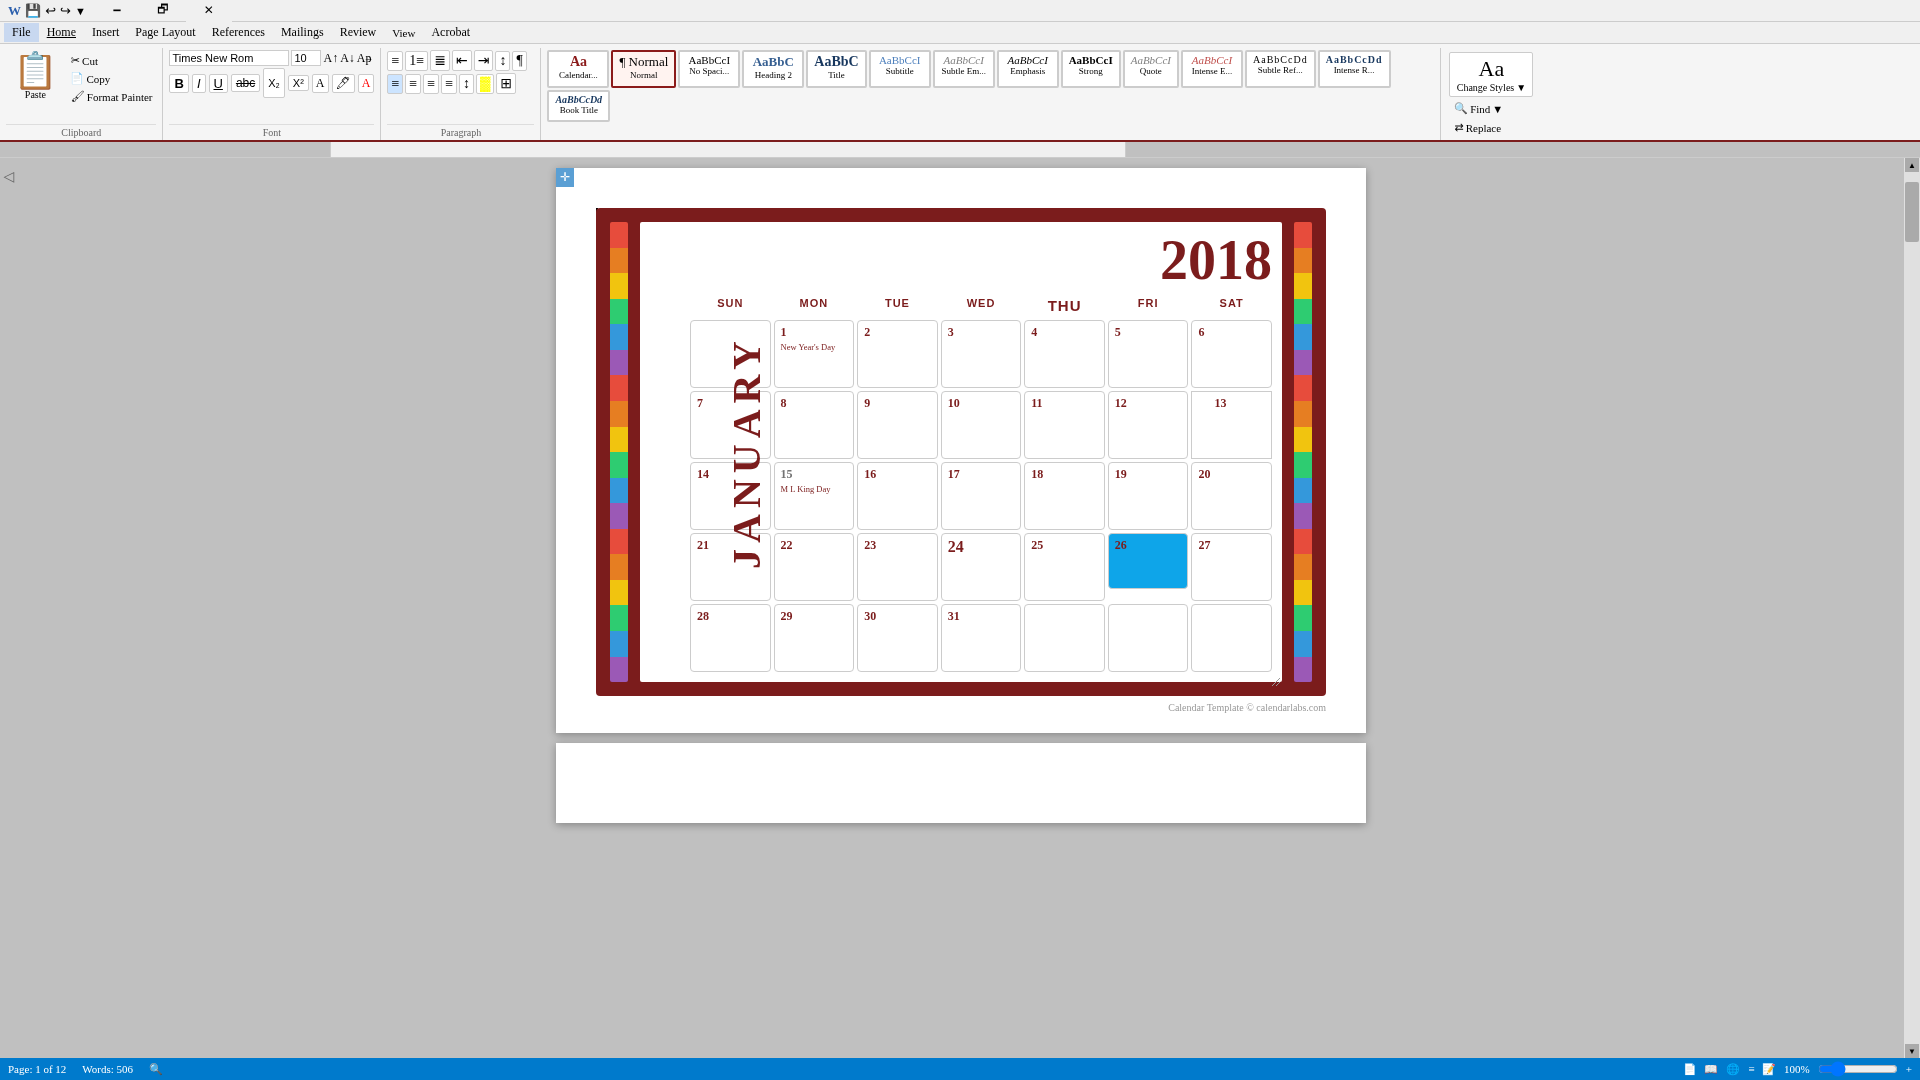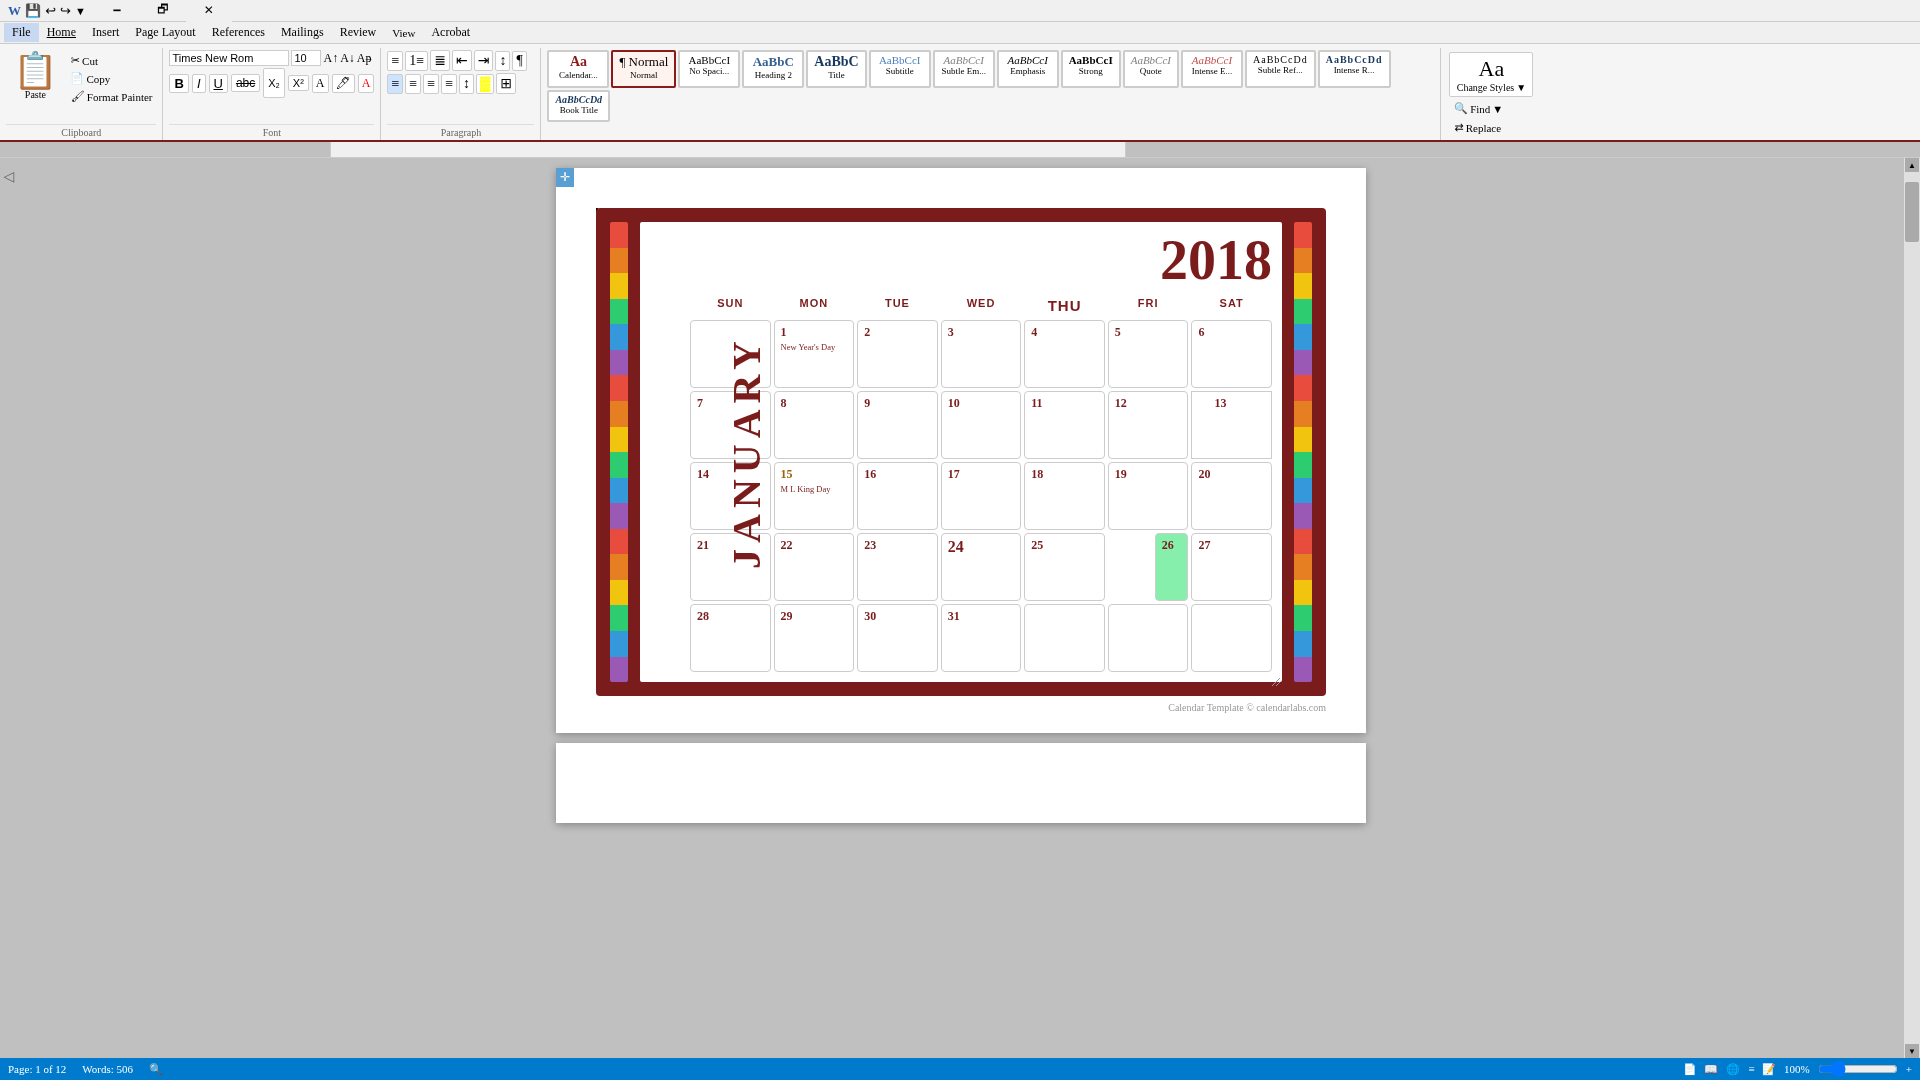--- a/index.html
+++ b/index.html
@@ -335,21 +335,21 @@
               <div style="font-size:12px; font-weight:bold; color:#7b1c1c; font-family:'Times New Roman',serif;">12</div>
             </div>
             <div style="border:1px solid #ccc; border-radius:0; height:68px; padding:4px 22px; background:white;">
               <div style="font-size:12px; font-weight:bold; color:#7b1c1c; font-family:'Times New Roman',serif;">13</div>
             </div>
 
             <div style="border:1px solid #ccc; border-radius:4px; height:68px; padding:4px 6px; background:white;">
               <div style="font-size:12px; font-weight:bold; color:#7b1c1c; font-family:'Times New Roman',serif;">14</div>
             </div>
             <div style="border:1px solid #ccc; border-radius:4px; height:68px; padding:4px 6px; background:white;">
-              <div style="font-size:12px; font-weight:bold; color:#a16207; font-family:'Times New Roman',serif;">15</div>
+              <div style="font-size:12px; font-weight:bold; color:#737373; font-family:'Times New Roman',serif;">15</div>
               <div style="font-size:8.5px; color:#7b1c1c; margin-top:2px; line-height:1.2;">M L King Day</div>
             </div>
             <div style="border:1px solid #ccc; border-radius:4px; height:68px; padding:4px 6px; background:white;">
               <div style="font-size:12px; font-weight:bold; color:#7b1c1c; font-family:'Times New Roman',serif;">16</div>
             </div>
             <div style="border:1px solid #ccc; border-radius:4px; height:68px; padding:4px 6px; background:white;">
               <div style="font-size:12px; font-weight:bold; color:#7b1c1c; font-family:'Times New Roman',serif;">17</div>
             </div>
             <div style="border:1px solid #ccc; border-radius:4px; height:68px; padding:4px 6px; background:white;">
               <div style="font-size:12px; font-weight:bold; color:#7b1c1c; font-family:'Times New Roman',serif;">18</div>
@@ -369,21 +369,21 @@
             </div>
             <div style="border:1px solid #ccc; border-radius:4px; height:68px; padding:4px 6px; background:white;">
               <div style="font-size:12px; font-weight:bold; color:#7b1c1c; font-family:'Times New Roman',serif;">23</div>
             </div>
             <div style="border:1px solid #ccc; border-radius:4px; height:68px; padding:4px 6px; background:white;">
               <div style="font-size:16px; font-weight:bold; color:#7b1c1c; font-family:'Times New Roman',serif;">24</div>
             </div>
             <div style="border:1px solid #ccc; border-radius:4px; height:68px; padding:4px 6px; background:white;">
               <div style="font-size:12px; font-weight:bold; color:#7b1c1c; font-family:'Times New Roman',serif;">25</div>
             </div>
-            <div style="border:1px solid #ccc; border-radius:4px; height:68px; padding:4px 6px; background:#86efac;margin-left:47px;">
+            <div style="border:1px solid #ccc; border-radius:4px; height:56px; padding:4px 6px; background:#0ea5e9;">
               <div style="font-size:12px; font-weight:bold; color:#7b1c1c; font-family:'Times New Roman',serif;">26</div>
             </div>
             <div style="border:1px solid #ccc; border-radius:4px; height:68px; padding:4px 6px; background:white;">
               <div style="font-size:12px; font-weight:bold; color:#7b1c1c; font-family:'Times New Roman',serif;">27</div>
             </div>
 
             <div style="border:1px solid #ccc; border-radius:4px; height:68px; padding:4px 6px; background:white;">
               <div style="font-size:12px; font-weight:bold; color:#7b1c1c; font-family:'Times New Roman',serif;">28</div>
             </div>
             <div style="border:1px solid #ccc; border-radius:4px; height:68px; padding:4px 6px; background:white;">

